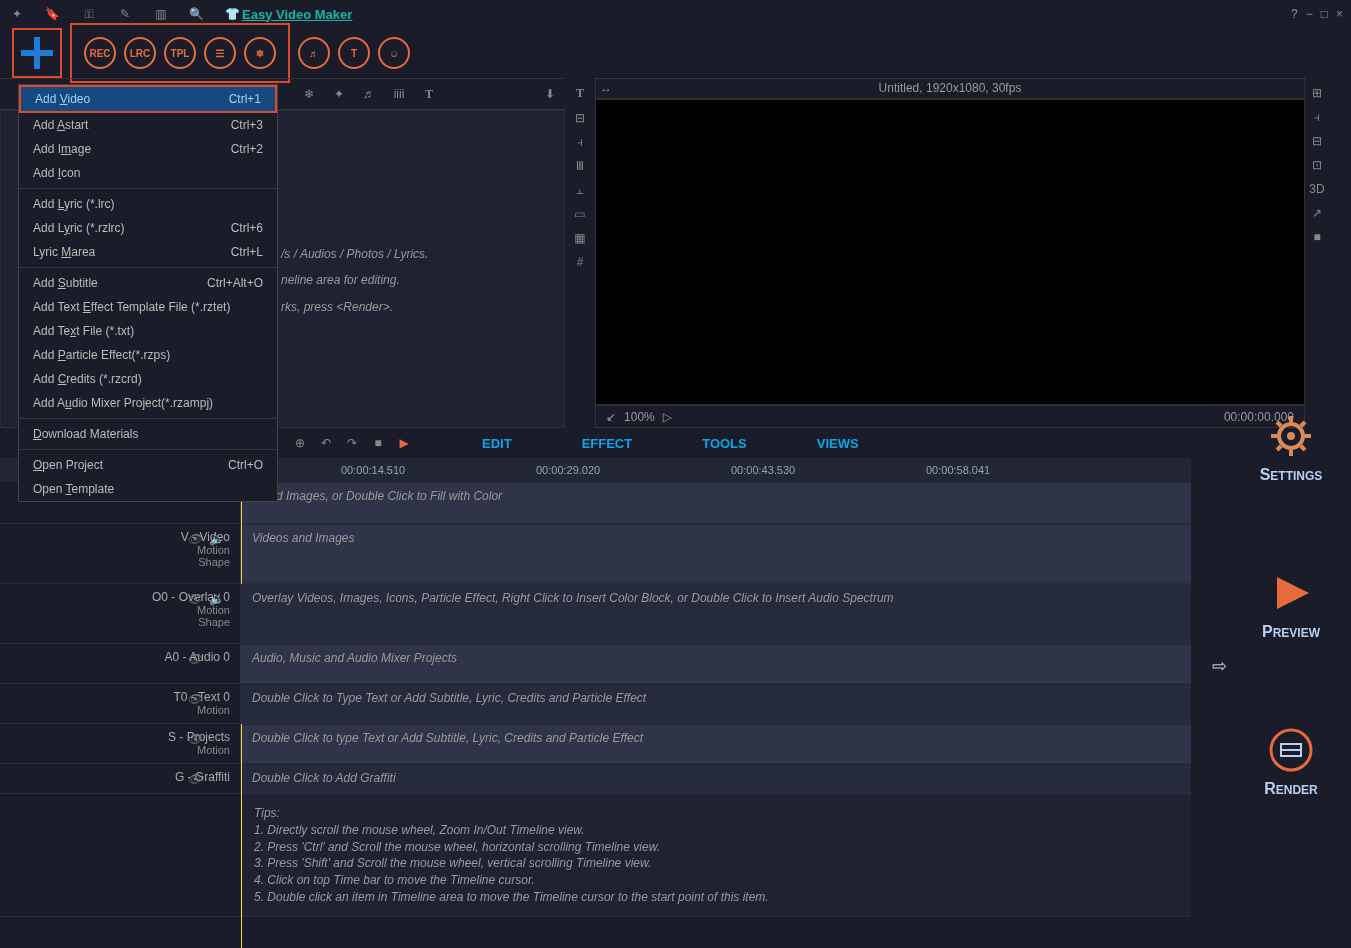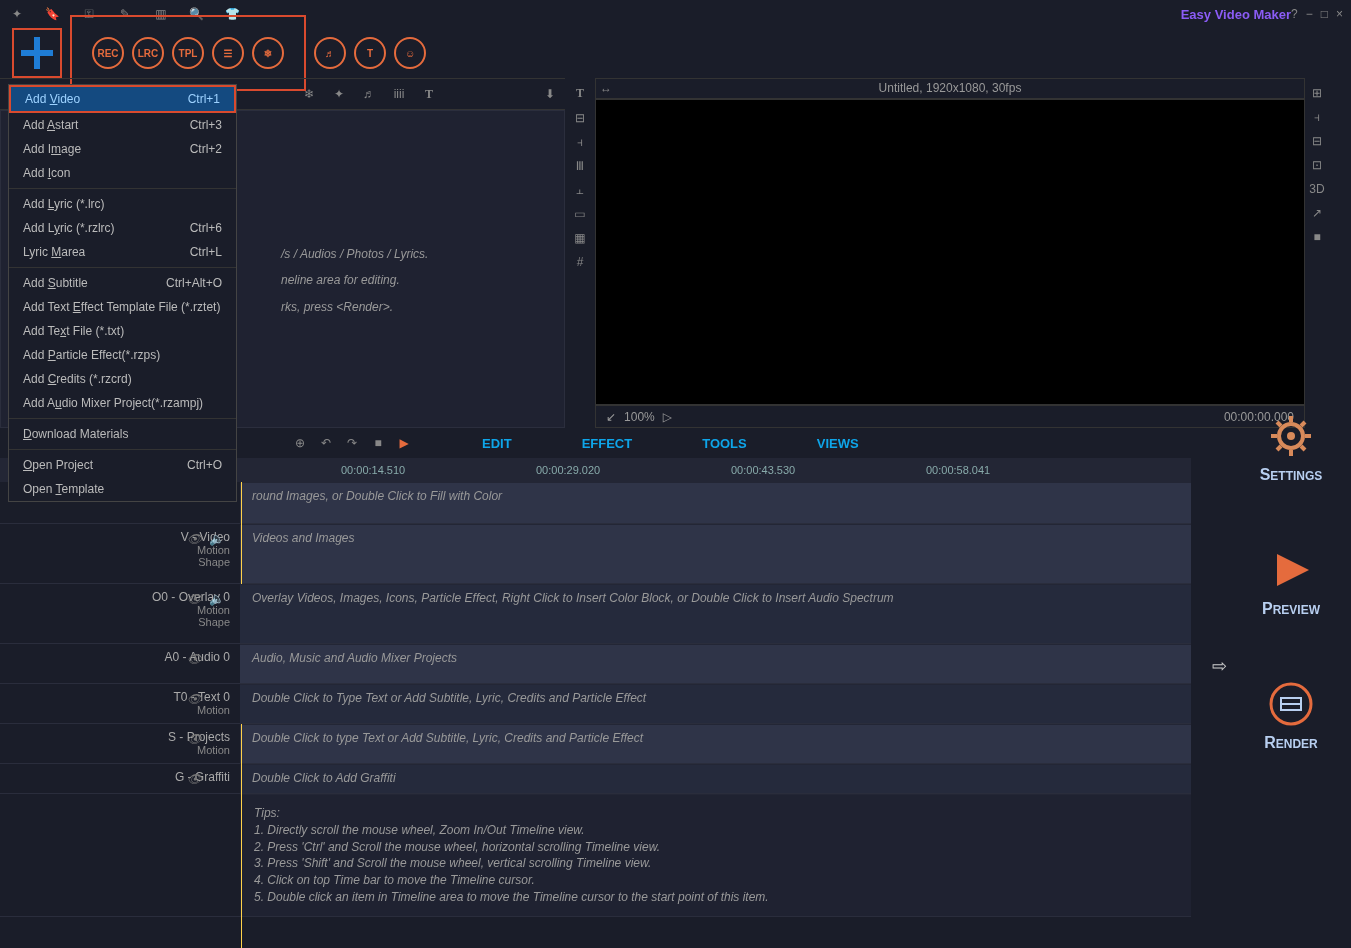--- a/index.html
+++ b/index.html
@@ -1,21 +1,21 @@
 <!DOCTYPE html>
 <html><head>
 <meta charset="utf-8">
 <style>
 * { box-sizing: border-box; margin: 0; padding: 0; }
 body { background: #1a1d29; color: #b0b5c0; font-family: Arial, sans-serif; font-size: 12px; width: 1351px; height: 948px; overflow: hidden; }
 .app { display: flex; flex-direction: column; height: 100%; }
 .titlebar { display: flex; align-items: center; height: 28px; background: #1a1d29; padding: 0 8px; }
 .titlebar-left { display: flex; gap: 18px; align-items: center; }
 .titlebar-left .tb-icon { width: 18px; height: 18px; display: flex; align-items: center; justify-content: center; color: #888; cursor: pointer; }
-.titlebar-center { flex: 1; text-align: right; color: #8b5cf6; font-weight: bold; font-size: 13px; }
+.titlebar-center { flex: 1; text-align: left; color: #14b8a6; font-weight: bold; font-size: 13px; text-decoration: underline; }
 .titlebar-right { display: flex; gap: 8px; align-items: center; color: #888; cursor: pointer; }
 .toolbar { display: flex; align-items: center; height: 50px; padding: 0 12px; gap: 8px; }
 .plus-btn { width: 50px; height: 50px; display: flex; align-items: center; justify-content: center; border: 2px solid #d94a2e; cursor: pointer; }
 .plus-btn svg { width: 36px; height: 36px; }
 .circ-btn { width: 32px; height: 32px; border: 2px solid #e56b3d; border-radius: 50%; display: flex; align-items: center; justify-content: center; color: #e56b3d; font-size: 10px; font-weight: bold; cursor: pointer; }
 .main-row { display: flex; flex: 1; min-height: 0; }
 .left-pane { width: 565px; display: flex; flex-direction: column; position: relative; }
 .media-toolbar { display: flex; align-items: center; padding: 4px 6px 4px 300px; gap: 12px; border: 1px solid #333; border-left: none; border-right: none; height: 32px; }
 .media-toolbar .mt-icon { color: #888; cursor: pointer; width: 18px; text-align: center; }
 .media-area { flex: 1; background: #1f2231; border: 1px solid #2b2e3d; padding-left: 280px; padding-top: 130px; font-style: italic; color: #999; line-height: 2.2; }
@@ -37,24 +37,24 @@
 .track { display: flex; border-bottom: 1px solid #2a2d3c; }
 .track-head { width: 240px; background: #1a1d29; text-align: right; padding: 6px 10px; color: #aaa; font-style: italic; position: relative; }
 .track-head .tname { font-weight: normal; font-style: normal; }
 .track-head .tmeta { font-size: 11px; color: #888; font-style: normal; }
 .track-head .eye { position: absolute; right: 38px; top: 8px; color: #777; }
 .track-head .spk { position: absolute; right: 16px; top: 8px; color: #777; }
 .track-body { flex: 1; background: #2f3448; padding: 6px 12px; color: #999; font-style: italic; border-top: 1px solid #232635; font-size: 12px; }
 .track-body.alt { background: #252a3c; }
 .playhead { position: absolute; left: 0; top: 0; bottom: 0; width: 1px; background: #ffd24a; }
 .tips { padding: 10px 14px; color: #999; font-style: italic; line-height: 1.4; font-size: 12px; }
-.right-actions { position: absolute; right: 0; top: 410px; width: 120px; display: flex; flex-direction: column; align-items: center; gap: 60px; }
+.right-actions { position: absolute; right: 0; top: 410px; width: 120px; display: flex; flex-direction: column; align-items: center; gap: 83px; }
 .ra-btn { display: flex; flex-direction: column; align-items: center; color: #b8cff0; cursor: pointer; font-weight: bold; }
 .ra-btn .ra-ic { width: 52px; height: 52px; display: flex; align-items: center; justify-content: center; margin-bottom: 4px; }
-.context-menu { position: absolute; left: 8px; top: 84px; width: 229px; background: #1a1d29; border: 1px solid #444; z-index: 100; }
+.context-menu { position: absolute; left: 18px; top: 84px; width: 260px; background: #1a1d29; border: 1px solid #444; z-index: 100; }
 .context-menu .cm-item { display: flex; justify-content: space-between; padding: 5px 14px; color: #bbb; cursor: pointer; font-size: 12px; }
 .context-menu .cm-item.highlight { background: #144a80; color: #9dd2ff; border: 2px solid #d94a2e; }
 .context-menu .cm-sep { height: 1px; background: #333; margin: 3px 0; }
 .arrow-out { position: absolute; right: 124px; top: 655px; color: #ccc; font-size: 18px; }
 .underline { text-decoration: underline; }
 </style>
 </head>
 <body>
 
 <div class="app">
@@ -78,21 +78,21 @@
     </div>
   </div>
 
   <div class="toolbar">
     <div class="plus-btn">
       <svg viewBox="0 0 36 36">
           <rect x="15" y="2" width="6" height="32" fill="#1f7dd6"></rect>
           <rect x="2" y="15" width="32" height="6" fill="#1f7dd6"></rect>
         </svg>
     </div>
-    <div style="border:2px solid #d94a2e; display:flex; gap:8px; padding:20px; align-items:center;">
+    <div style="border:2px solid #d94a2e; display:flex; gap:8px; padding:12px; align-items:center;">
       <div class="circ-btn">REC</div>
       <div class="circ-btn">LRC</div>
       <div class="circ-btn">TPL</div>
       <div class="circ-btn">☰</div>
       <div class="circ-btn">❄</div>
     </div>
     <div class="circ-btn">♬</div>
     <div class="circ-btn">T</div>
     <div class="circ-btn">☺</div>
   </div>

